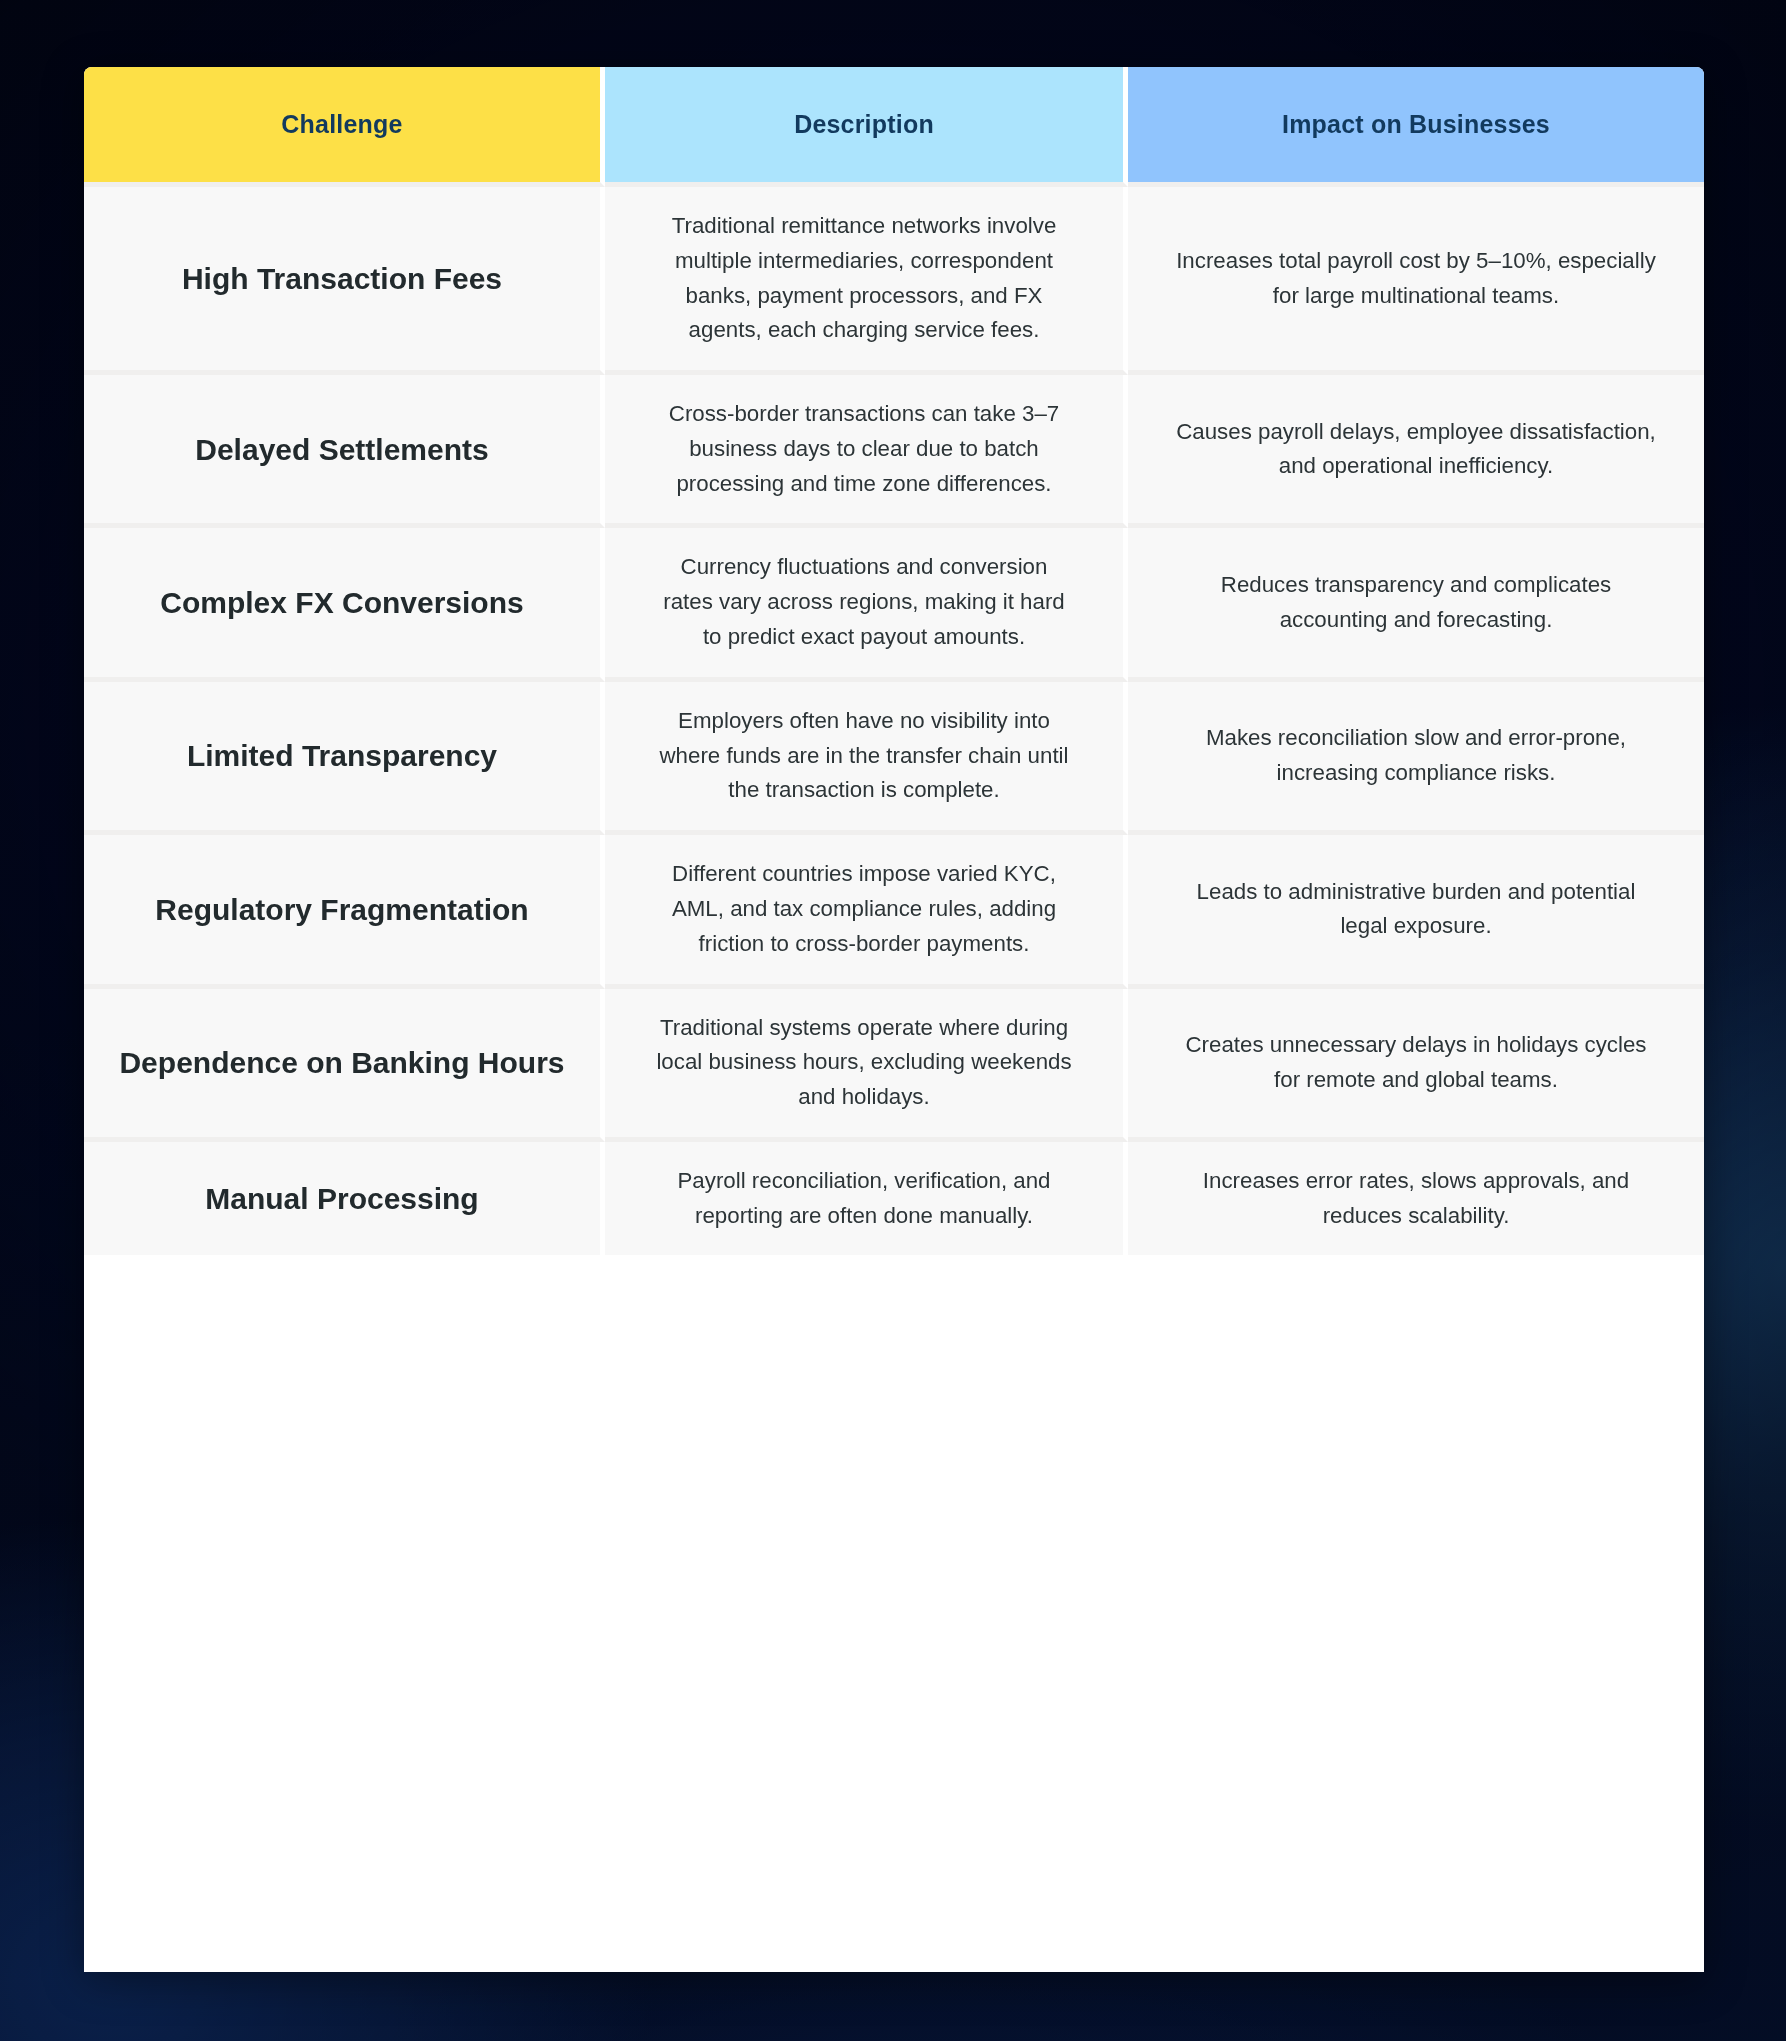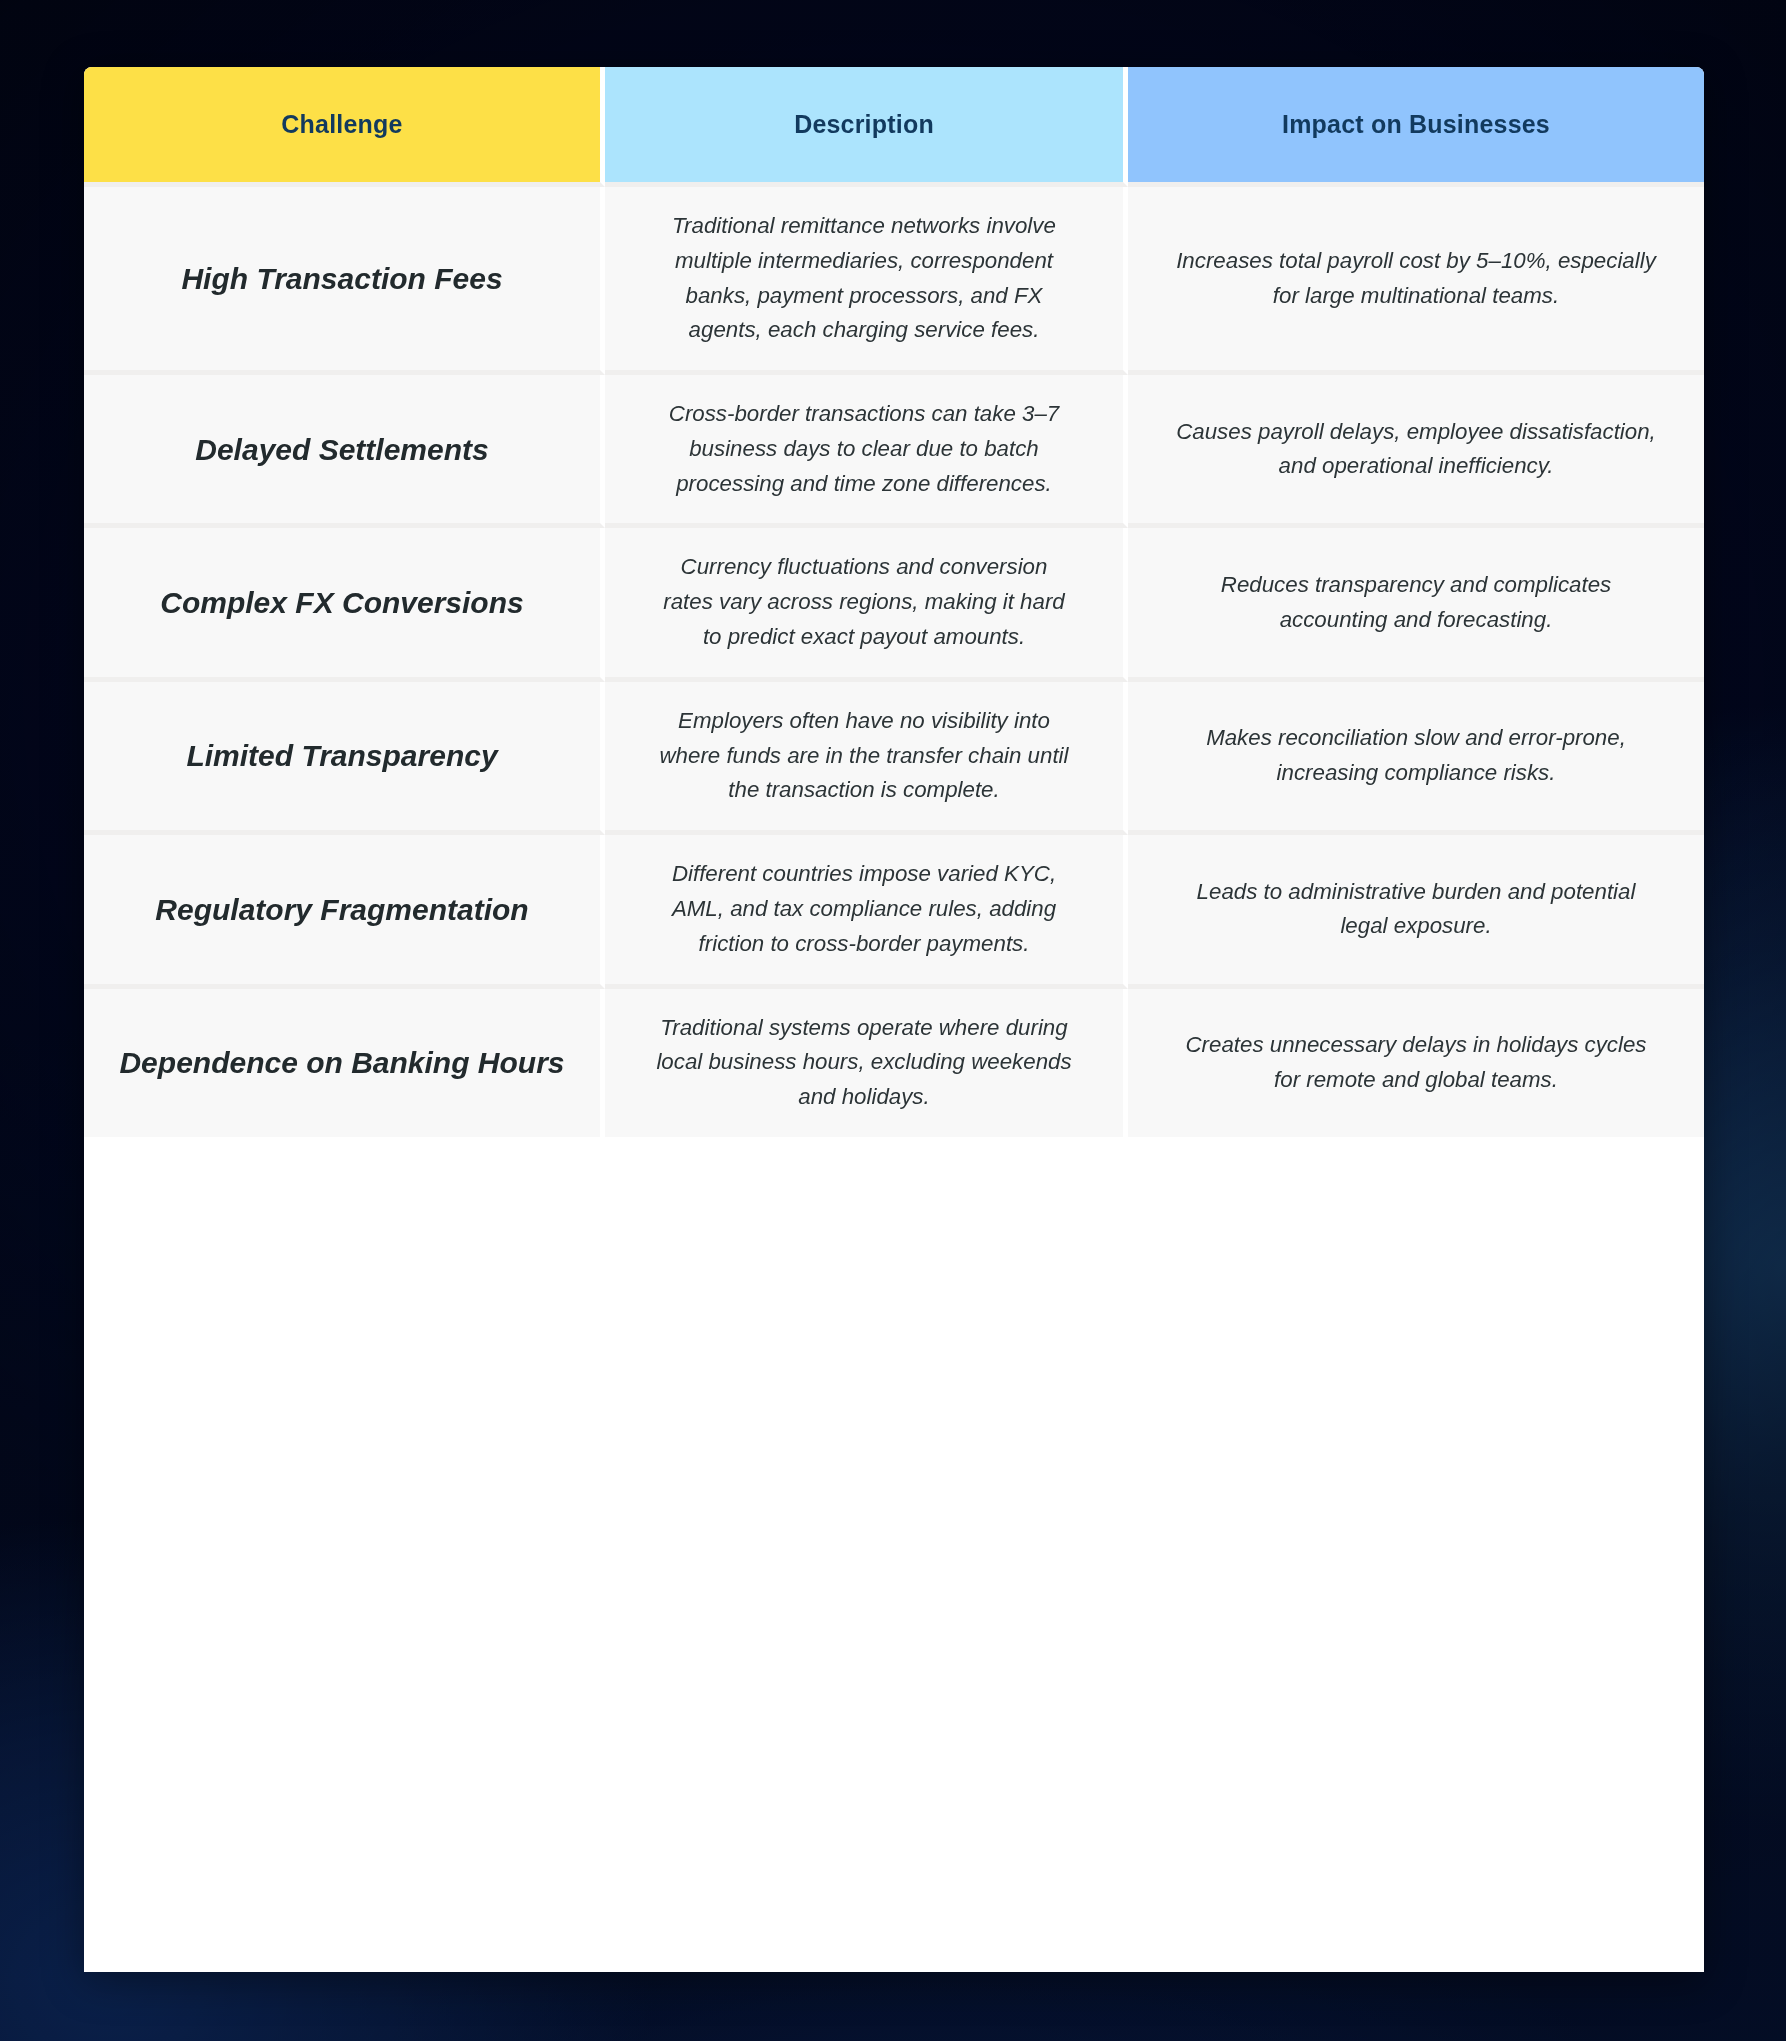--- a/index.html
+++ b/index.html
@@ -79,21 +79,20 @@
   tbody td {
     background: #f8f8f8;
     vertical-align: middle;
     text-align: center;
     color: #2c3437;
     font-size: 22.3px;
     line-height: 1.56;
     padding: 22px 29px;
     border-right: 5px solid #ffffff;
     border-bottom: 5px solid #f0efee;
-    font-style: italic;
   }
   tbody td:last-child { border-right: none; }
   tbody tr:last-child td { border-bottom: none; }
 
   tbody td.challenge-cell {
     font-weight: 700;
     font-size: 30px;
     color: #222a2d;
     line-height: 1.5;
   }
@@ -145,16 +144,21 @@
       <tr>
         <td class="challenge-cell">Regulatory Fragmentation</td>
         <td class="desc-cell">Different countries impose varied KYC, AML, and tax compliance rules, adding friction to cross-border payments.</td>
         <td class="impact-cell">Leads to administrative burden and potential legal exposure.</td>
       </tr>
       <tr>
         <td class="challenge-cell">Dependence on Banking Hours</td>
         <td class="desc-cell">Traditional systems operate where during local business hours, excluding weekends and holidays.</td>
         <td class="impact-cell">Creates unnecessary delays in holidays cycles for remote and global teams.</td>
       </tr>
+      <tr>
+        <td class="challenge-cell">Manual Processing</td>
+        <td class="desc-cell">Payroll reconciliation, verification, and reporting are often done manually.</td>
+        <td class="impact-cell">Increases error rates, slows approvals, and reduces scalability.</td>
+      </tr>
     </tbody>
   </table>
 </div>
 
 
 </body></html>

